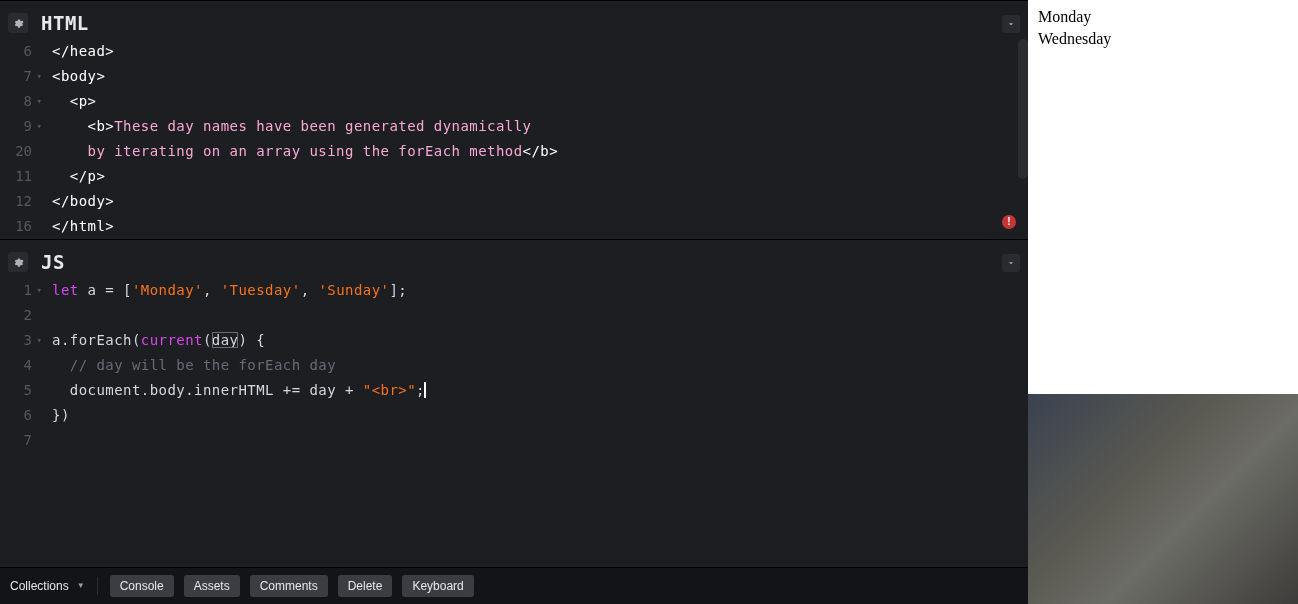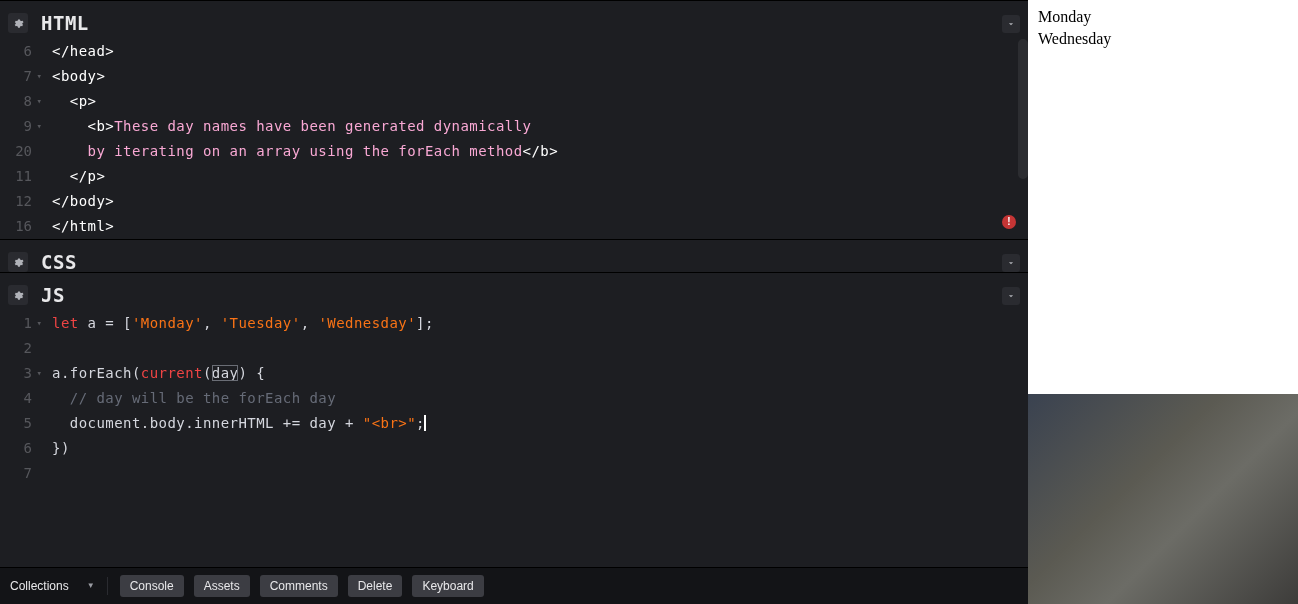--- a/index.html
+++ b/index.html
@@ -13,34 +13,34 @@
 .gear svg{width:11px;height:11px}
 .chev{margin-left:auto;display:inline-flex;align-items:center;justify-content:center;width:18px;height:18px;border-radius:3px;background:#2a2b30;color:#b0b2b8}
 .chev svg{width:10px;height:10px}
 .editor{position:relative;flex:1;display:flex;background:#1d1e22}
 .gutter{width:32px;text-align:right;padding:6px 6px 0 0;color:#56575c;font:400 14px/25px Menlo,Consolas,monospace;user-select:none}
 .gutter .fold{color:#56575c;position:relative}
 .fold-mark{position:absolute;right:-10px;color:#56575c;font-size:9px}
 .code{flex:1;padding:6px 0 0 14px;font:400 14px/25px Menlo,Consolas,monospace;letter-spacing:.45px;white-space:pre}
 
 .hl-tag{color:#ffffff} .hl-text{color:#f9a8d4}
-.hl-kw{color:#ef4444} .hl-str{color:#f97316} .hl-cmt{color:#666b77} .hl-punc{color:#d5d7de} .hl-id{color:#d5d7de}
+.hl-kw{color:#d946ef} .hl-str{color:#f97316} .hl-cmt{color:#666b77} .hl-punc{color:#d5d7de} .hl-id{color:#d5d7de}
 
 .selbox{outline:1px solid #6a6d75;outline-offset:-1px}
 .err-dot{position:absolute;right:12px;bottom:10px;width:14px;height:14px;border-radius:50%;background:#c53535;display:flex;align-items:center;justify-content:center;color:#fff;font:700 10px/1 sans-serif}
 .scroll-thumb{position:absolute;right:0;top:6px;width:10px;height:140px;background:rgba(255,255,255,.07);border-radius:5px}
 
 .preview{background:#fff;color:#000;flex:0 0 382px;padding:6px 10px;font:16px/1.35 "Times New Roman",serif}
 .preview b{font-weight:700}
 
 .webcam{flex:1;background:linear-gradient(135deg,#3a4250 0%,#5b5a52 40%,#6c6c66 60%,#3d3c3a 100%);position:relative}
 
 .footer{display:flex;align-items:center;gap:10px;background:#131417;height:36px;padding:0 10px;border-top:1px solid #000;font:400 12px/1 Helvetica,Arial,sans-serif}
 .ft-btn{background:#3c3d43;color:#e8e8ea;border:0;border-radius:3px;padding:5px 10px;font:400 12px/1 Helvetica,Arial,sans-serif}
-.ft-select{display:flex;align-items:center;gap:18px;color:#e8e8ea}
+.ft-select{display:flex;align-items:center;gap:8px;color:#e8e8ea}
 .ft-select .caret{font-size:8px;color:#9a9ca3}
 .sep{width:1px;height:18px;background:#2a2b30;margin:0 2px}
 .cursor{border-right:2px solid #fff;margin-left:-1px}
 </style>
 </head>
 <body>
 
 <div class="app">
   <div class="left">
 
@@ -77,35 +77,20 @@
 <span>  </span><span class="hl-tag">&lt;/p&gt;</span>
 <span class="hl-tag">&lt;/body&gt;</span>
 <span class="hl-tag">&lt;/html&gt;</span></div>
         <div class="scroll-thumb"></div>
         <div class="err-dot">
             <span>!</span>
           </div>
       </div>
     </div>
 
-    <div class="panel">
-      <div class="panel-hd">
-        <span class="gear">
-          <svg viewBox="0 0 24 24" fill="currentColor">
-              <path d="M12 8a4 4 0 100 8 4 4 0 000-8zm9 4a7 7 0 00-.1-1.2l2.1-1.6-2-3.4-2.5 1a7.2 7.2 0 00-2-.1L15 3h-4l-.5 2.7a7 7 0 00-2 1.1l-2.5-1-2 3.4L6 10.8A7 7 0 006 12l-.1 1.2L3.8 14.8l2 3.4 2.5-1a7.2 7.2 0 002 1.1L11 21h4l.5-2.7a7 7 0 002-1.1l2.5 1 2-3.4-2.1-1.6c.1-.4.1-.8.1-1.2z"></path>
-            </svg>
-        </span>
-        <span class="lang">CSS</span>
-        <span class="chev">
-          <svg viewBox="0 0 24 24" fill="currentColor">
-              <path d="M7 10l5 5 5-5z"></path>
-            </svg>
-        </span>
-      </div>
-    </div>
 
     <div class="panel" style="flex:1">
       <div class="panel-hd">
         <span class="gear">
           <svg viewBox="0 0 24 24" fill="currentColor">
               <path d="M12 8a4 4 0 100 8 4 4 0 000-8zm9 4a7 7 0 00-.1-1.2l2.1-1.6-2-3.4-2.5 1a7.2 7.2 0 00-2-.1L15 3h-4l-.5 2.7a7 7 0 00-2 1.1l-2.5-1-2 3.4L6 10.8A7 7 0 006 12l-.1 1.2L3.8 14.8l2 3.4 2.5-1a7.2 7.2 0 002 1.1L11 21h4l.5-2.7a7 7 0 002-1.1l2.5 1 2-3.4-2.1-1.6c.1-.4.1-.8.1-1.2z"></path>
             </svg>
         </span>
         <span class="lang">JS</span>
         <span class="chev">
@@ -117,21 +102,21 @@
       <div class="editor">
         <div class="gutter">
           <div class="fold"><span>1</span><span class="fold-mark">▾</span></div>
           <div>2</div>
           <div class="fold"><span>3</span><span class="fold-mark">▾</span></div>
           <div>4</div>
           <div>5</div>
           <div>6</div>
           <div>7</div>
         </div>
-        <div class="code"><span class="hl-kw">let</span><span class="hl-id"> a = [</span><span class="hl-str">'Monday'</span><span class="hl-punc">, </span><span class="hl-str">'Tuesday'</span><span class="hl-punc">, </span><span class="hl-str">'Wednesday'</span><span class="hl-punc">];</span>
+        <div class="code"><span class="hl-kw">let</span><span class="hl-id"> a = [</span><span class="hl-str">'Monday'</span><span class="hl-punc">, </span><span class="hl-str">'Tuesday'</span><span class="hl-punc">, </span><span class="hl-str">'Sunday'</span><span class="hl-punc">];</span>
 
 <span class="hl-id">a.forEach(</span><span class="hl-kw">current</span><span class="hl-punc">(</span><span class="hl-id selbox">day</span><span class="hl-punc">) {</span>
 <span class="hl-cmt">  // day will be the forEach day</span>
 <span class="hl-id">  document.body.innerHTML += day + </span><span class="hl-str">"&lt;br&gt;"</span><span class="hl-punc">;</span><span class="cursor"></span>
 <span class="hl-punc">})</span>
 </div>
       </div>
     </div>
 
     <div class="footer">

